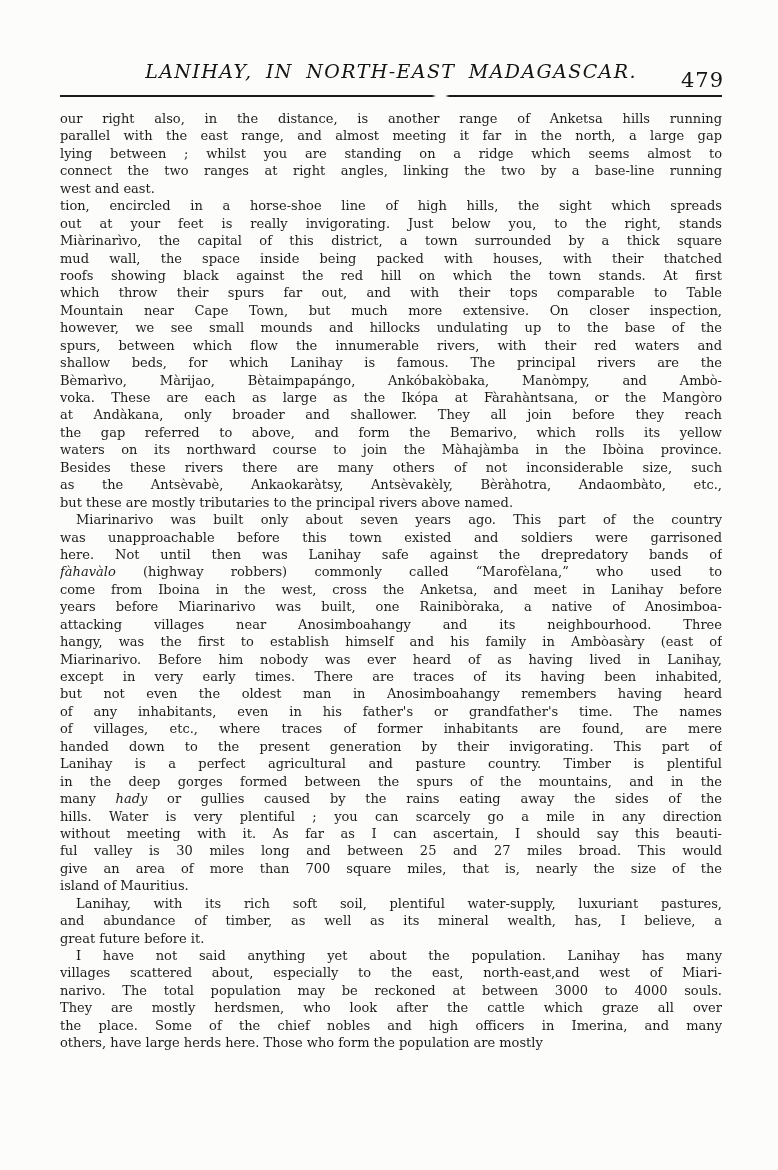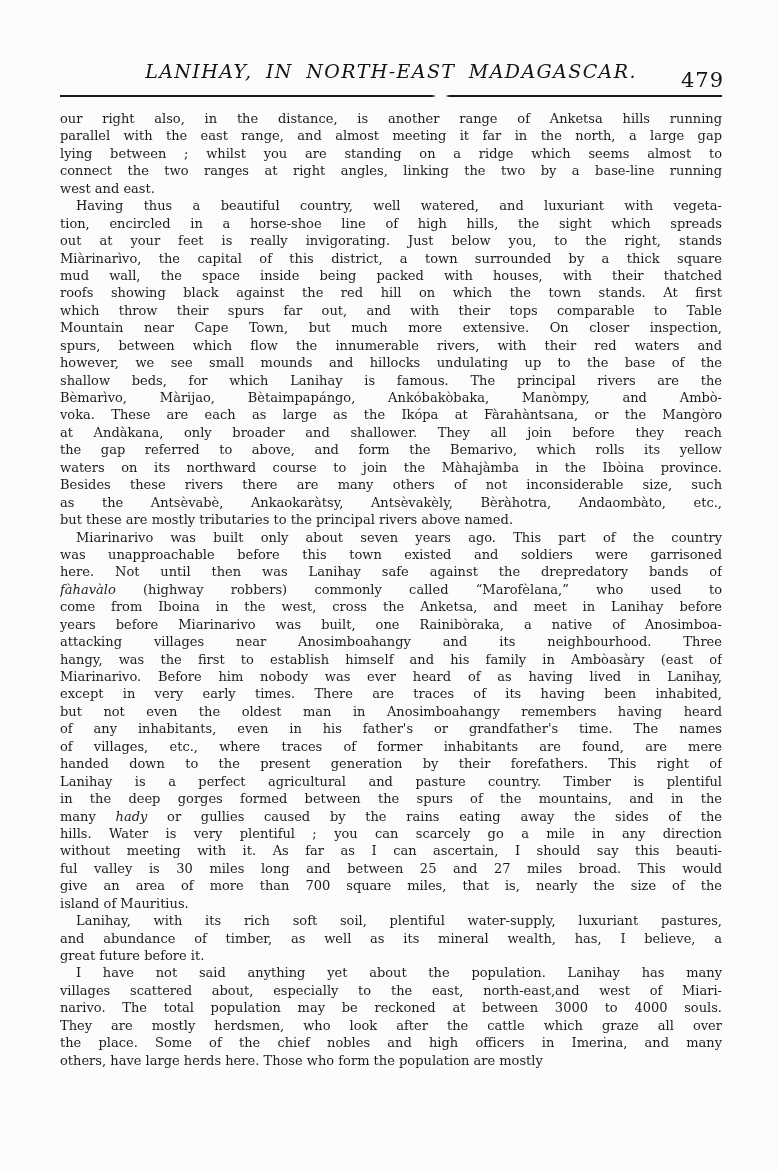--- a/index.html
+++ b/index.html
@@ -77,30 +77,29 @@
   <div class="header-rule"></div>
   <div class="text-block">
       <div class="paragraph">
         <div class="line">our right also, in the distance, is another range of Anketsa hills running</div>
         <div class="line">parallel with the east range, and almost meeting it far in the north, a large gap</div>
         <div class="line">lying between ; whilst you are standing on a ridge which seems almost to</div>
         <div class="line">connect the two ranges at right angles, linking the two by a base-line running</div>
         <div class="line last">west and east.</div>
       </div>
       <div class="paragraph">
-        <div class="line indent">Having thus a beautiful country, well watered, and luxuriant with vegeta-</div>
         <div class="line">tion, encircled in a horse-shoe line of high hills, the sight which spreads</div>
         <div class="line">out at your feet is really invigorating. Just below you, to the right, stands</div>
         <div class="line">Miàrinarìvo, the capital of this district, a town surrounded by a thick square</div>
         <div class="line">mud wall, the space inside being packed with houses, with their thatched</div>
         <div class="line">roofs showing black against the red hill on which the town stands. At first</div>
         <div class="line">which throw their spurs far out, and with their tops comparable to Table</div>
         <div class="line">Mountain near Cape Town, but much more extensive. On closer inspection,</div>
+        <div class="line">however, we see small mounds and hillocks undulating up to the base of the</div>
         <div class="line">spurs, between which flow the innumerable rivers, with their red waters and</div>
-        <div class="line">however, we see small mounds and hillocks undulating up to the base of the</div>
         <div class="line">shallow beds, for which Lanihay is famous. The principal rivers are the</div>
         <div class="line">Bèmarìvo, Màrijao, Bètaimpapángo, Ankóbakòbaka, Manòmpy, and Ambò-</div>
         <div class="line">voka. These are each as large as the Ikópa at Fàrahàntsana, or the Mangòro</div>
         <div class="line">at Andàkana, only broader and shallower. They all join before they reach</div>
         <div class="line">the gap referred to above, and form the Bemarivo, which rolls its yellow</div>
         <div class="line">waters on its northward course to join the Màhajàmba in the Ibòina province.</div>
         <div class="line">Besides these rivers there are many others of not inconsiderable size, such</div>
         <div class="line">as the Antsèvabè, Ankaokaràtsy, Antsèvakèly, Bèràhotra, Andaombàto, etc.,</div>
         <div class="line last">but these are mostly tributaries to the principal rivers above named.</div>
       </div>
@@ -111,21 +110,21 @@
         <div class="line"><i>fàhavàlo</i> (highway robbers) commonly called “Marofèlana,” who used to</div>
         <div class="line">come from Iboina in the west, cross the Anketsa, and meet in Lanihay before</div>
         <div class="line">years before Miarinarivo was built, one Rainibòraka, a native of Anosimboa-</div>
         <div class="line">attacking villages near Anosimboahangy and its neighbourhood. Three</div>
         <div class="line">hangy, was the first to establish himself and his family in Ambòasàry (east of</div>
         <div class="line">Miarinarivo. Before him nobody was ever heard of as having lived in Lanihay,</div>
         <div class="line">except in very early times. There are traces of its having been inhabited,</div>
         <div class="line">but not even the oldest man in Anosimboahangy remembers having heard</div>
         <div class="line">of any inhabitants, even in his father's or grandfather's time. The names</div>
         <div class="line">of villages, etc., where traces of former inhabitants are found, are mere</div>
-        <div class="line">handed down to the present generation by their forefathers. This right of</div>
+        <div class="line">handed down to the present generation by their invigorating. This part of</div>
         <div class="line">Lanihay is a perfect agricultural and pasture country. Timber is plentiful</div>
         <div class="line">in the deep gorges formed between the spurs of the mountains, and in the</div>
         <div class="line">many <i>hady</i> or gullies caused by the rains eating away the sides of the</div>
         <div class="line">hills. Water is very plentiful ; you can scarcely go a mile in any direction</div>
         <div class="line">without meeting with it. As far as I can ascertain, I should say this beauti-</div>
         <div class="line">ful valley is 30 miles long and between 25 and 27 miles broad. This would</div>
         <div class="line">give an area of more than 700 square miles, that is, nearly the size of the</div>
         <div class="line last">island of Mauritius.</div>
       </div>
       <div class="paragraph">

